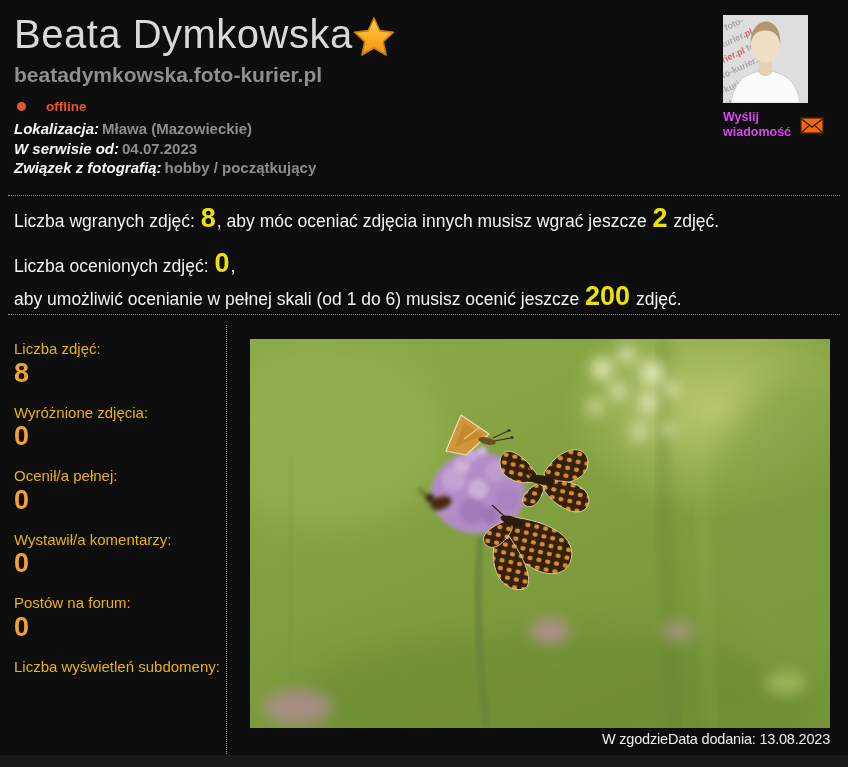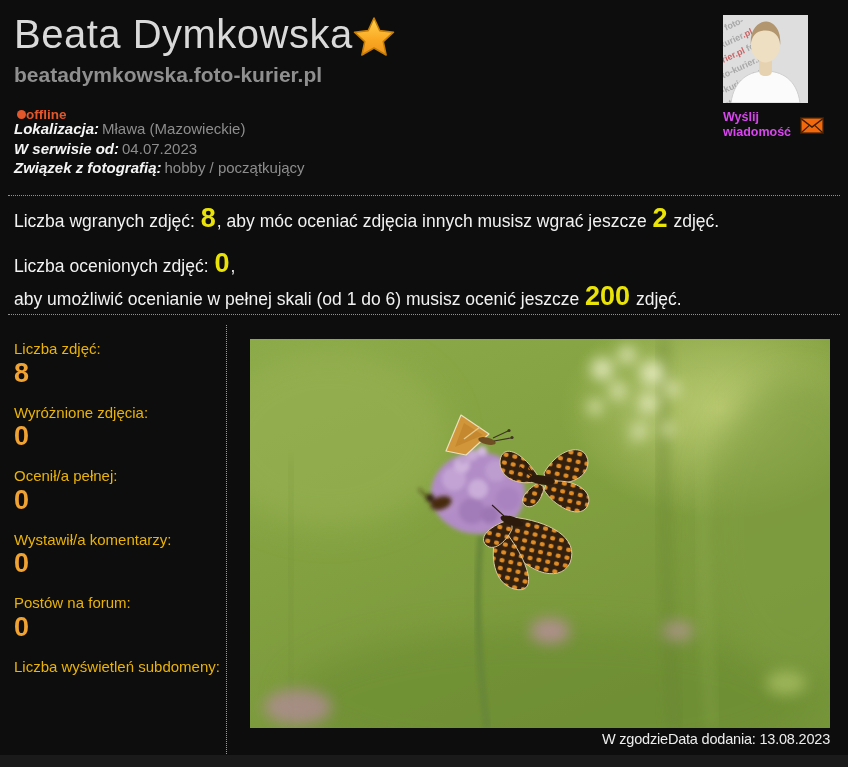--- a/index.html
+++ b/index.html
@@ -6,26 +6,26 @@
   html,body { margin:0; padding:0; background:#0d0d0d; }
   .page {
     position:relative; width:848px; height:767px; background:#0d0d0d;
     overflow:hidden; font-family:"Liberation Sans", sans-serif;
   }
   
   .name-row { position:absolute; top:12px; left:14px; display:flex; align-items:center; }
   .name-row h1 { margin:0; font-size:40px; font-weight:300; color:#d9d9d9; line-height:1.1; letter-spacing:.5px; }
   .star-svg { width:42px; height:40px; margin-top:4px; }
   .subdomain { position:absolute; top:63px; left:14px; font-size:21px; font-weight:bold; color:#8f8f8f; cursor:pointer; }
-  .status-row { position:absolute; top:99px; left:17px; display:flex; align-items:center; gap:0;
-                font-size:13.5px; font-weight:bold; color:#e2572b;margin-top:8px; }
+  .status-row { position:absolute; top:99px; left:17px; display:flex; align-items:center; gap:20px;
+                font-size:13.5px; font-weight:bold; color:#e2572b; }
   .dot { width:9px; height:9px; border-radius:50%; background:#e2572b; }
   .info { position:absolute; top:119px; left:14px; font-size:15px; line-height:19.5px; }
   .info .lbl { color:#f5f5f5; font-weight:bold;font-style:italic; }
-  .info .val { color:#8d8d8d; font-weight:normal; margin-left:3px; }
+  .info .val { color:#8d8d8d; font-weight:bold; margin-left:3px; }
   .avatar { position:absolute; left:723px; top:15px; width:85px; height:88px; }
   .avatar svg { display:block; width:100%; height:100%; }
   .send-msg { position:absolute; left:723px; top:110px; width:78px; font-size:12.5px; font-weight:bold;
               color:#d946ef; line-height:15px; cursor:pointer; }
   .envelope { position:absolute; left:800px; top:117px; width:24px; height:17px; cursor:pointer; }
   
   .hr { position:absolute; left:8px; right:8px; height:0; border-top:1px dotted #909090; }
   .hr1 { top:195px; } .hr2 { top:314px; }
   .vsep { position:absolute; left:226px; top:325px; height:433px; width:0; border-left:1px dotted #9a9a9a; }
   

